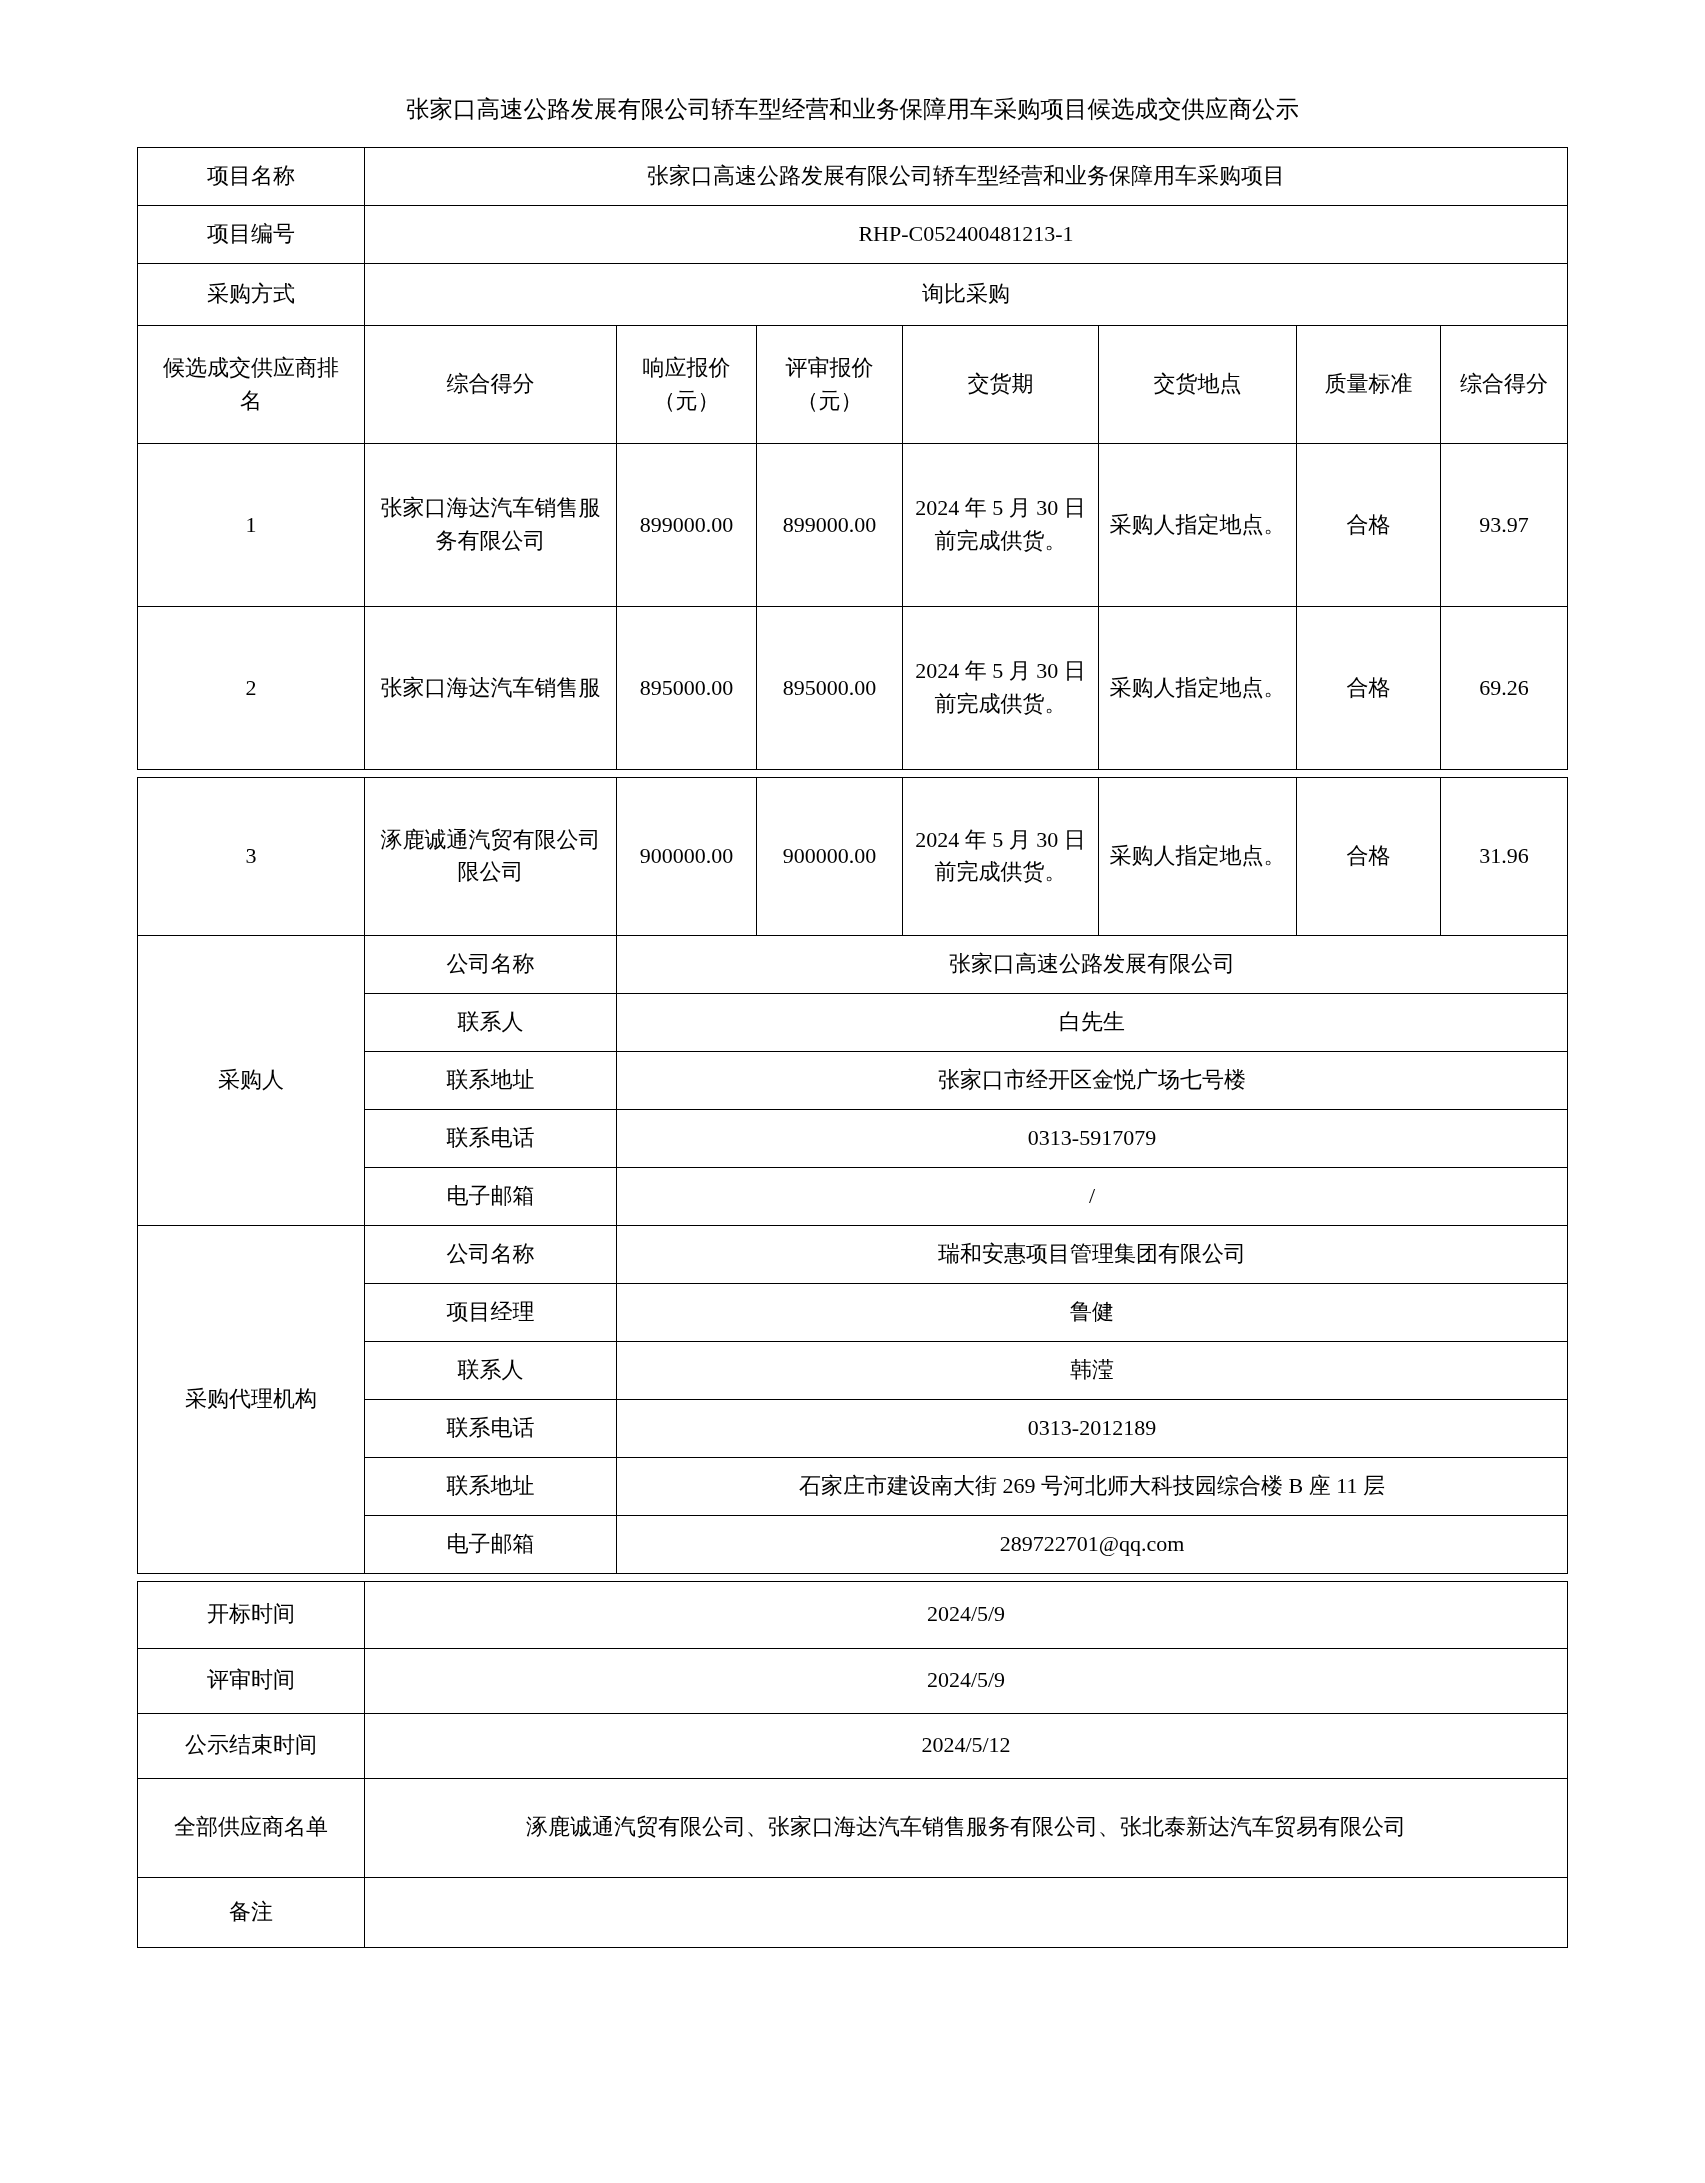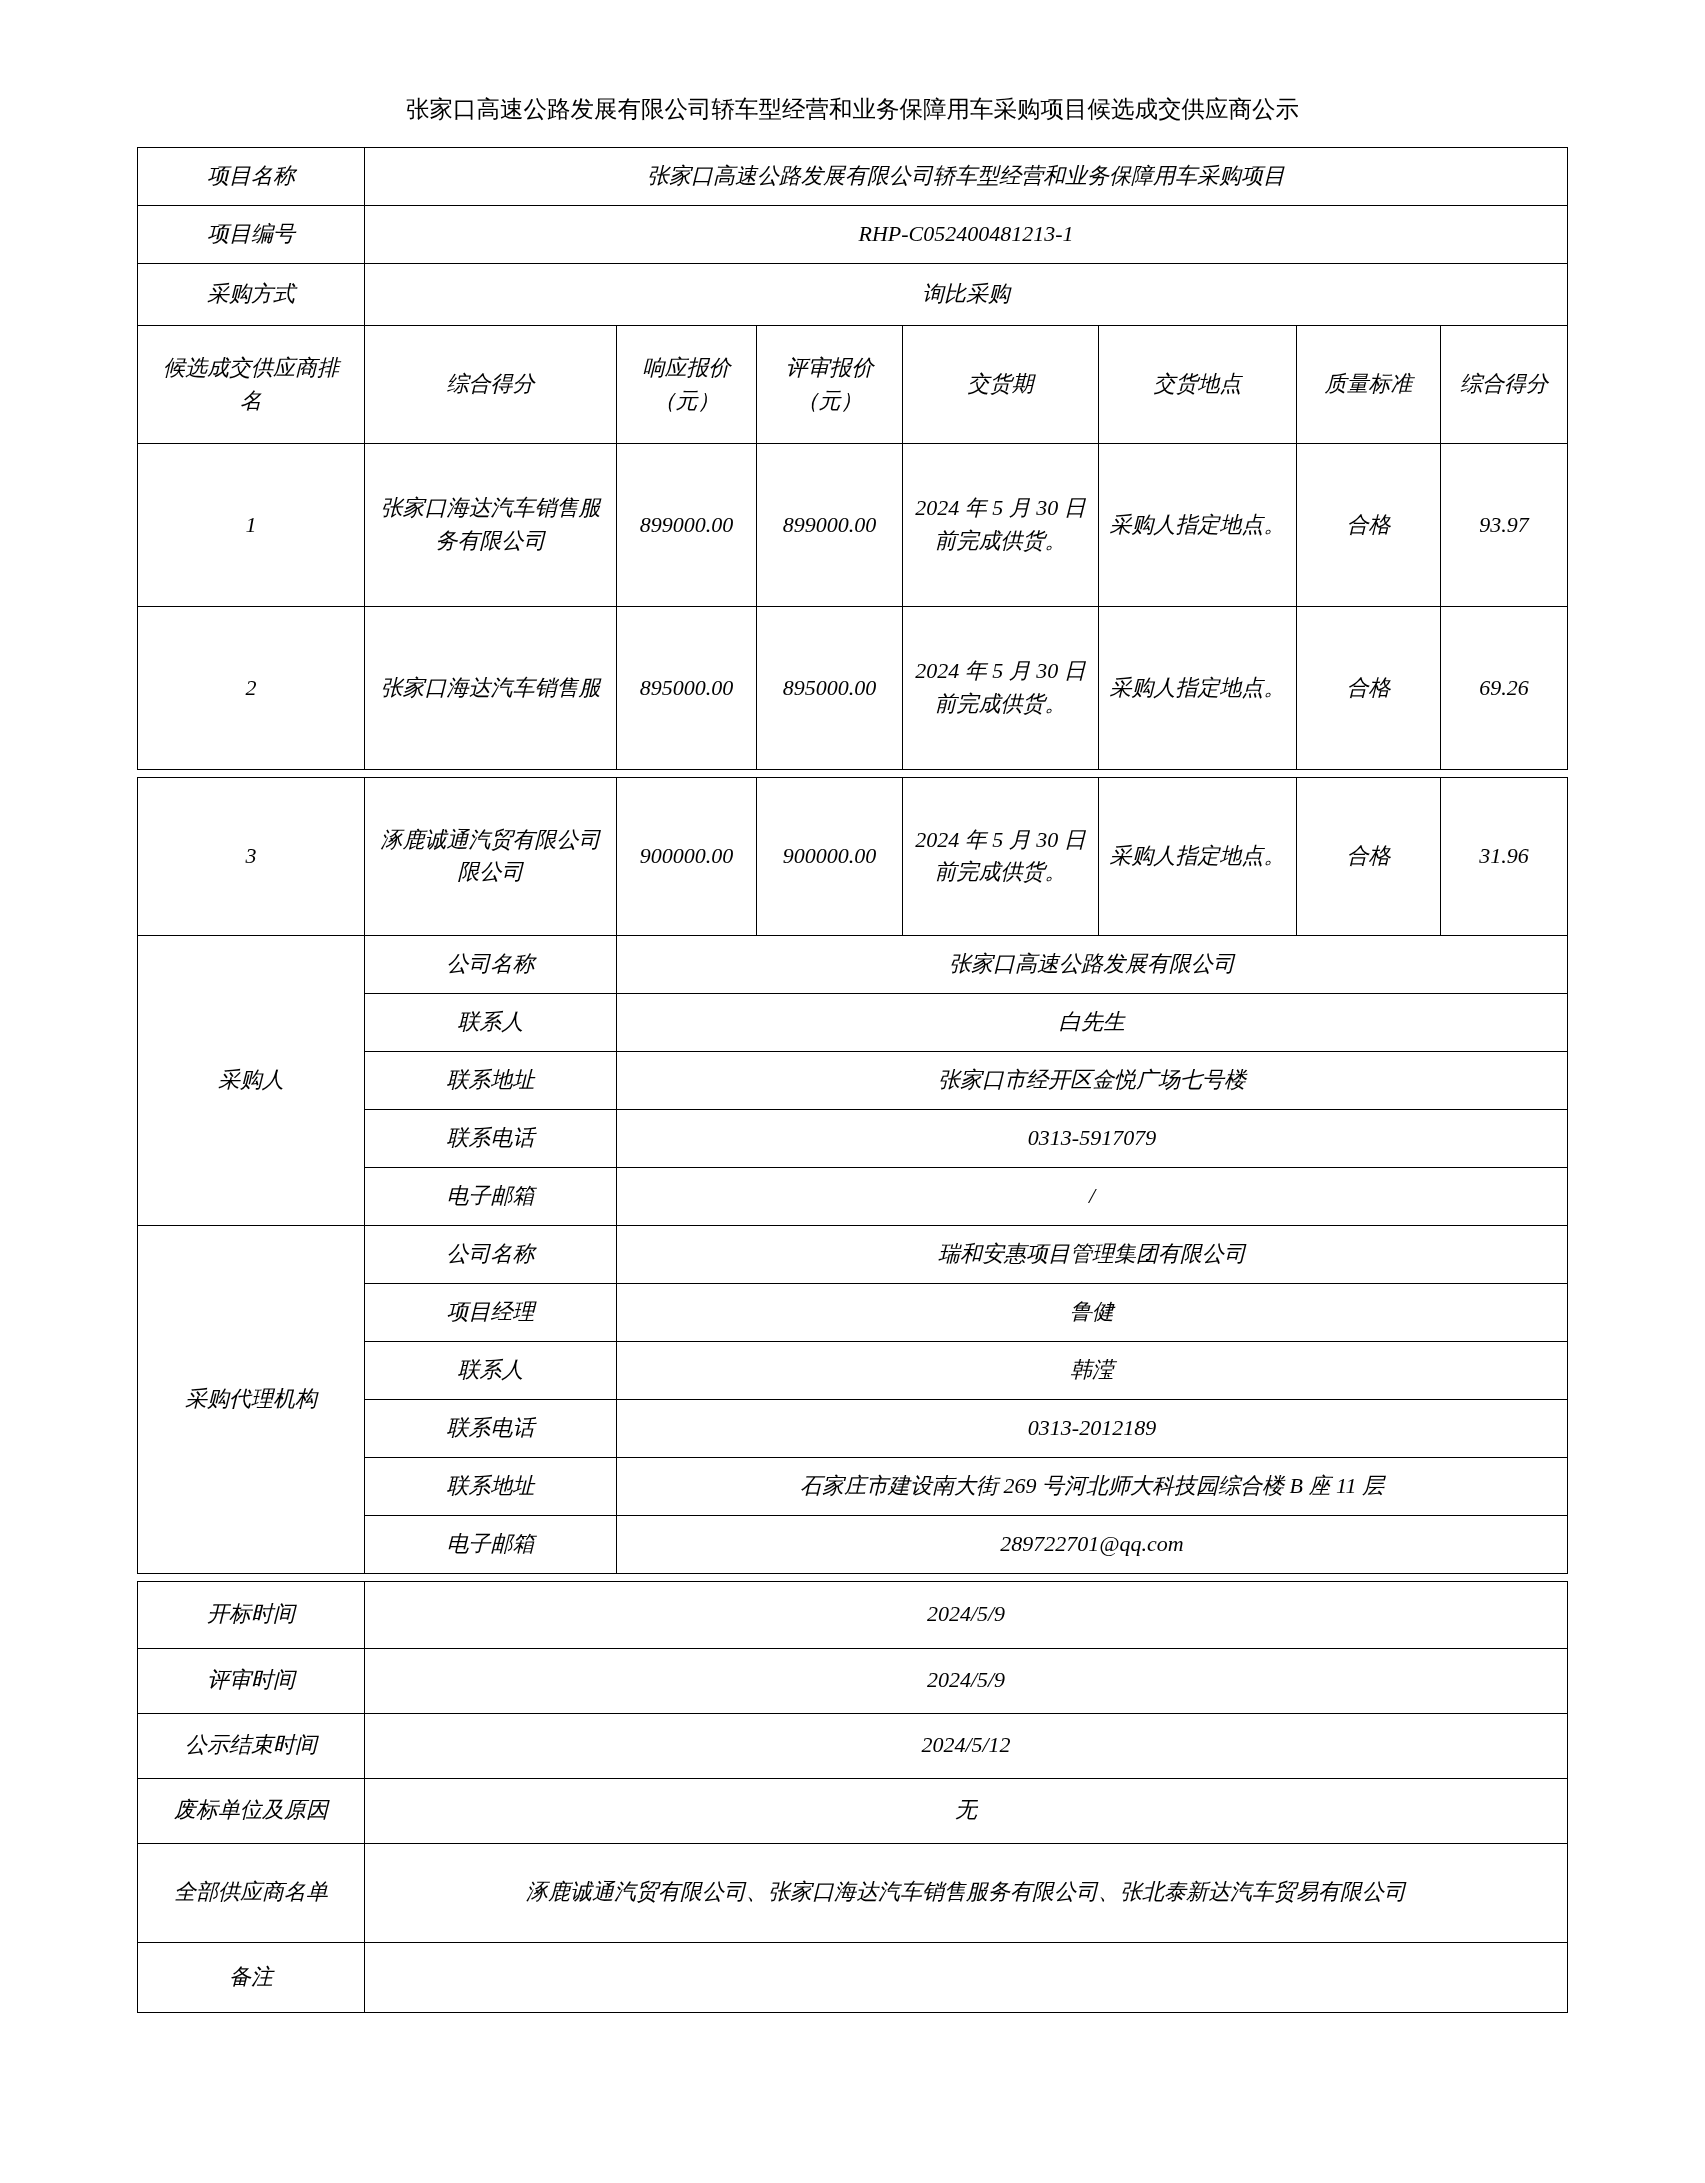--- a/index.html
+++ b/index.html
@@ -20,21 +20,20 @@
   }
   .tables{
     position:absolute;
     left:137px;top:147px;
     width:1430px;
   }
   table.seg{
     border-collapse:collapse;
     table-layout:fixed;
     width:1430px;
-    font-style:italic;
   }
   td{
     border:1.5px solid #000;
     text-align:center;
     vertical-align:middle;
     font-size:22px;
     line-height:1.48;
     padding:1.5px 6px;
     white-space:pre-line;
     overflow:hidden;
@@ -207,24 +206,20 @@
       <td colspan="7">2024/5/9</td>
     </tr>
     <tr style="height:65px">
       <td>评审时间</td>
       <td colspan="7">2024/5/9</td>
     </tr>
     <tr style="height:65px">
       <td>公示结束时间</td>
       <td colspan="7">2024/5/12</td>
     </tr>
-    <tr style="height:65px">
-      <td>废标单位及原因</td>
-      <td colspan="7">无</td>
-    </tr>
     <tr style="height:99px">
       <td>全部供应商名单</td>
       <td colspan="7">涿鹿诚通汽贸有限公司、张家口海达汽车销售服务有限公司、张北泰新达汽车贸易有限公司</td>
     </tr>
     <tr style="height:70px">
       <td>备注</td>
       <td colspan="7"></td>
     </tr>
   </tbody>
     </table>

